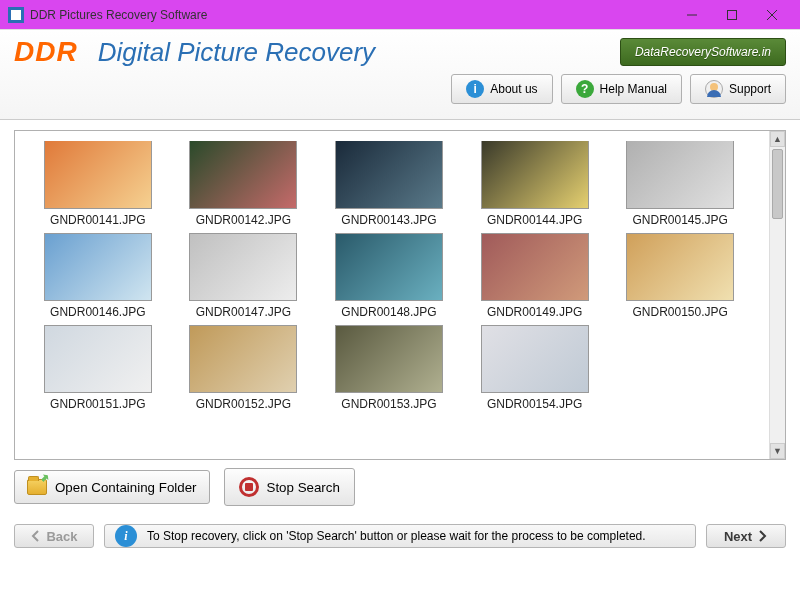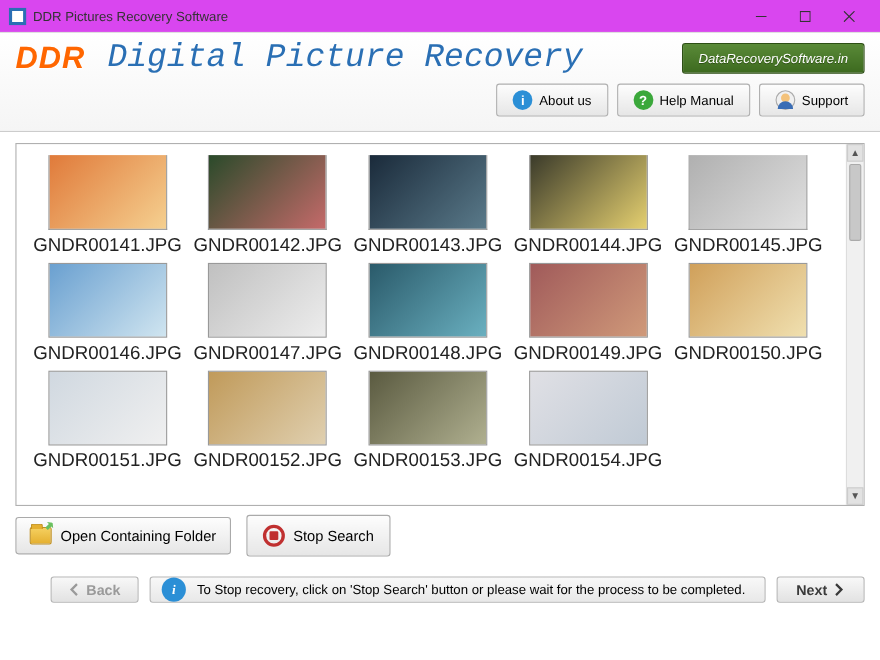--- a/index.html
+++ b/index.html
@@ -6,21 +6,21 @@
 body { font-family: "Segoe UI", Tahoma, sans-serif; font-size: 12px; background: #fff; width: 800px; height: 600px; overflow: hidden; }
 
 .titlebar { height: 30px; background: #d946ef; display: flex; align-items: center; padding: 0 8px; border-bottom: 1px solid #e0e0e0; }
 .titlebar .app-icon { width: 16px; height: 16px; margin-right: 6px; }
 .titlebar .title { flex: 1; font-size: 12px; color: #333; }
 .titlebar .winbtn { width: 40px; height: 30px; display: flex; align-items: center; justify-content: center; color: #333; cursor: pointer; }
 
 .header { height: 90px; background: linear-gradient(#fff, #f5f5f5); border-bottom: 1px solid #ccc; padding: 6px 14px 0; }
 .header-top { display: flex; align-items: center; }
 .ddr-logo { font-size: 28px; font-weight: 800; font-style: italic; color: #ff6600; letter-spacing: 1px; margin-right: 20px; text-shadow: 0 1px 0 #fff; }
-.app-name { font-size: 30px; color: #2a6fb4; font-style: italic; flex: 1; font-family: Liberation Mono, monospace; }
+.app-name { font-size: 26px; color: #2a6fb4; font-style: italic; flex: 1; }
 .brand-badge { background: linear-gradient(#5a8a38, #3d6a1f); color: #fff; font-style: italic; font-size: 12px; padding: 6px 14px; border-radius: 3px; border: 1px solid #2d4f15; text-shadow: 0 1px 0 #2d4f15; }
 .header-buttons { display: flex; justify-content: flex-end; gap: 8px; margin-top: 6px; }
 .hdr-btn { background: linear-gradient(#fdfdfd,#e6e6e6); border: 1px solid #b0b0b0; border-radius: 3px; padding: 5px 14px; cursor: pointer; display: flex; align-items: center; gap: 6px; font-size: 12px; }
 .hdr-btn .ic { width: 18px; height: 18px; border-radius: 50%; display: flex; align-items: center; justify-content: center; color: #fff; font-weight: bold; font-size: 12px; }
 .ic-info { background: #2b8fd6; }
 .ic-help { background: #3ba83b; }
 .ic-support { background: #f0f0f0; border: 1px solid #aaa; position: relative; }
 .ic-support::before { content:""; position:absolute; width:8px; height:8px; background:#f4c27a; border-radius:50%; top:2px; left:4px;}
 .ic-support::after { content:""; position:absolute; width:14px; height:7px; background:#3a6db5; border-radius:7px 7px 0 0; bottom:0; left:1px;}
 
@@ -28,21 +28,21 @@
 .thumbs-panel { border: 1px solid #b0b0b0; background: #fff; height: 330px; position: relative; }
 .thumbs-scroll { position: absolute; right: 0; top:0; bottom:0; width: 16px; background: #f0f0f0; border-left: 1px solid #ddd;}
 .thumbs-scroll .arrow { height:16px; background:#e2e2e2; border:1px solid #ccc; display:flex; align-items:center; justify-content:center; font-size:9px; color:#555;}
 .thumbs-scroll .track { flex:1; position:relative; height:calc(100% - 32px);}
 .thumbs-scroll .thumb { position:absolute; left:2px; right:2px; top:2px; height:70px; background:#c8c8c8; border:1px solid #aaa; border-radius:2px;}
 
 .grid { display: grid; grid-template-columns: repeat(5, 1fr); gap: 6px 4px; padding: 10px 18px 10px 12px; width: calc(100% - 16px); }
 .item { text-align: center; }
 .thumb-img { width: 108px; height: 68px; border: 1px solid #999; background: #dde3e8; margin: 0 auto 4px; display:block; position:relative; overflow:hidden;}
 .thumb-img.noborder { border-top: none; }
-.fname { font-size: 17px; color: #222; }
+.fname { font-size: 12px; color: #222; }
 
 
 .tA{background:linear-gradient(135deg,#e07a3a,#f5d090);} 
 .tB{background:linear-gradient(135deg,#2a4a2a,#c56a6a);} 
 .tC{background:linear-gradient(135deg,#1a2a3a,#5a7a8a);} 
 .tD{background:linear-gradient(135deg,#3a3a2a,#e5d070);} 
 .tE{background:linear-gradient(135deg,#b0b0b0,#e0e0e0);} 
 .tF{background:linear-gradient(135deg,#6aa0d0,#d0e5f0);} 
 .tG{background:linear-gradient(135deg,#c0c0c0,#ededed);} 
 .tH{background:linear-gradient(135deg,#2a5a6a,#6ab0c0);} 
@@ -62,21 +62,21 @@
 .progress-area { flex:1; }
 .progress-text-top { font-size: 11px; text-align: center; margin-bottom: 3px; }
 .progress-bar { height: 14px; border:1px solid #888; background: #fff; position:relative; }
 .progress-fill { position:absolute; left:0; top:0; bottom:0; width:7%; background: linear-gradient(#7ed060,#4aa830); }
 .progress-text-bottom { font-size: 11px; text-align: center; margin-top: 3px; }
 
 .stop-btn { background: linear-gradient(#fdfdfd,#e6e6e6); border:1px solid #aaa; border-radius:3px; padding:8px 14px; display:flex; align-items:center; gap:8px; cursor:pointer; }
 .stop-ic { width:20px; height:20px; border:3px solid #c03030; border-radius:50%; position:relative;}
 .stop-ic::after{content:""; position:absolute; left:3px; top:3px; width:8px; height:8px; background:#c03030; border-radius:1px;}
 
-.footer { display:flex; align-items:stretch; gap:10px; padding: 8px 14px 10px; margin-left: 32px; }
+.footer { display:flex; align-items:stretch; gap:10px; padding: 8px 14px 10px; }
 .nav-btn { width:80px; background: linear-gradient(#f8f8f8,#e2e2e2); border:1px solid #b5b5b5; border-radius:3px; display:flex; align-items:center; justify-content:center; gap:4px; font-size:13px; font-weight:600;}
 .nav-btn.disabled { color:#9a9a9a; }
 .nav-btn.enabled { color:#3a3a3a; cursor:pointer;}
 .status-bar { flex:1; background: linear-gradient(#f8f8f8,#e8e8e8); border:1px solid #b5b5b5; border-radius:3px; display:flex; align-items:center; padding:0 10px; gap:10px;}
 .status-bar .info-ic { width:22px; height:22px; border-radius:50%; background:#2b8fd6; color:#fff; display:flex; align-items:center; justify-content:center; font-weight:bold; font-family:Georgia,serif; font-style:italic;}
 </style>
 </head>
 <body>
 
 <div class="titlebar">

